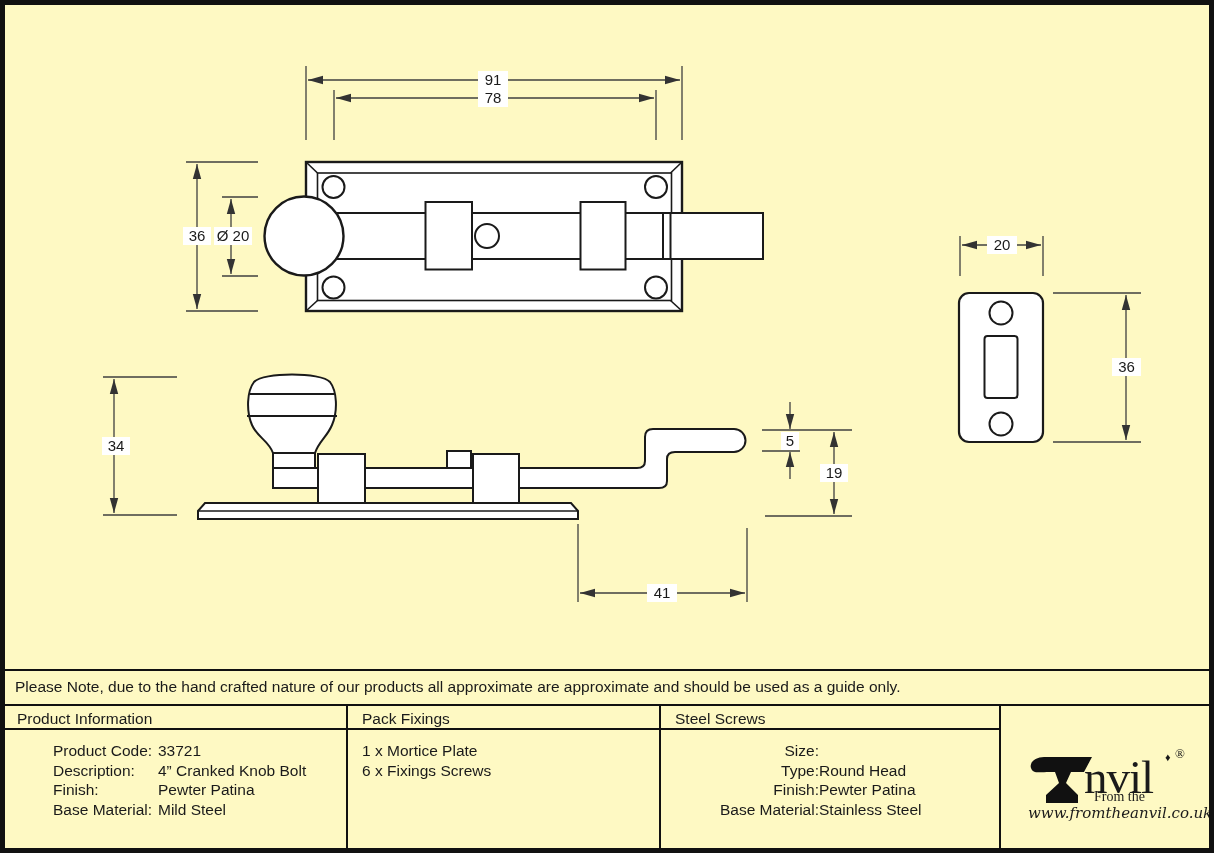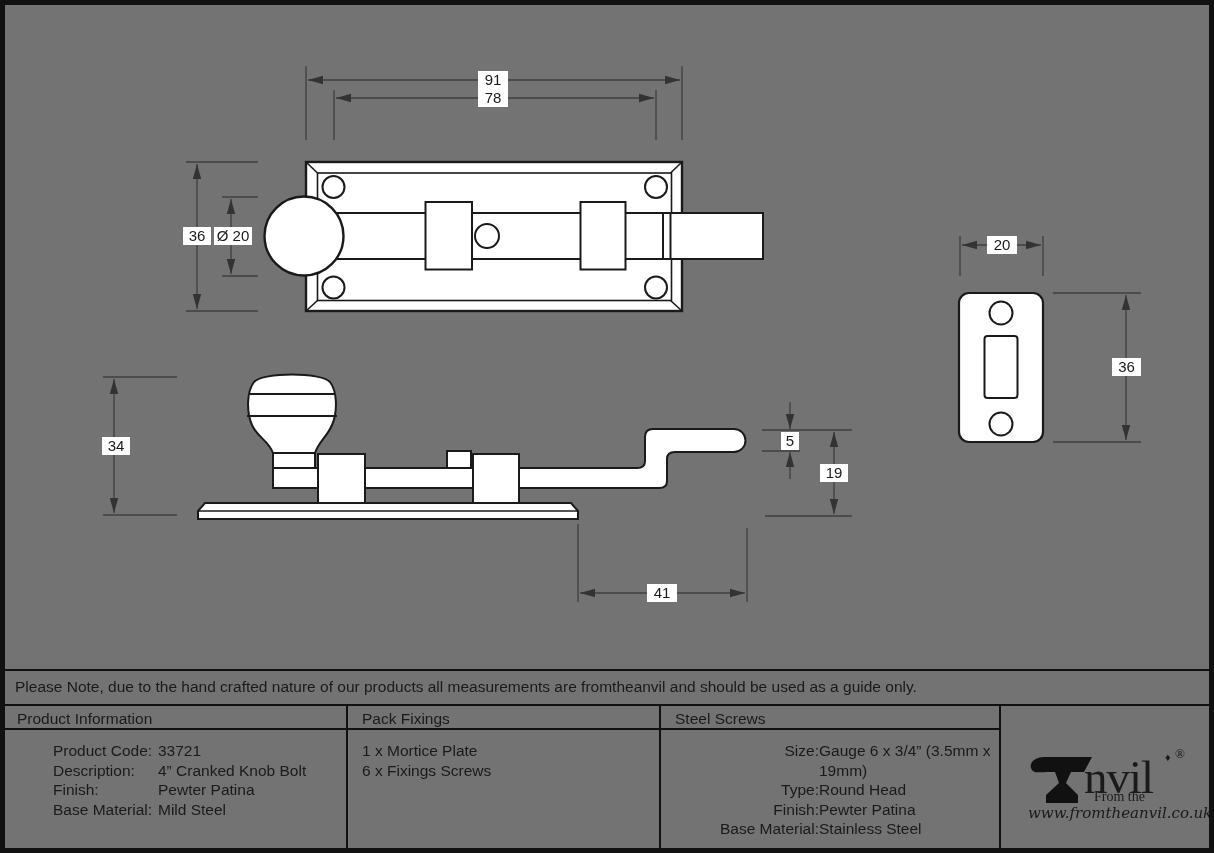--- a/index.html
+++ b/index.html
@@ -1,17 +1,17 @@
 <!DOCTYPE html>
 <html><head>
 <meta charset="utf-8">
 <style>
   html,body{margin:0;padding:0;background:#e8e8e8;}
   .page{
-    position:relative;width:1214px;height:853px;background:#737373;
+    position:relative;width:1214px;height:853px;background:#fef9c3;
     font-family:"Liberation Sans",sans-serif;color:#1a1a1a;overflow:hidden;
   }
   .frame{position:absolute;inset:0;border:5px solid #111;box-sizing:border-box;pointer-events:none;z-index:50;}
   svg text{font-family:"Liberation Sans",sans-serif;}
   .drawing{position:absolute;left:0;top:0;}
   .hline{position:absolute;background:#111;height:2px;}
   .vline{position:absolute;background:#111;width:2px;}
   .note{position:absolute;left:15px;top:678px;font-size:15.5px;}
   .colhead{position:absolute;top:710px;font-size:15.5px;}
   .cellrows{position:absolute;top:741px;font-size:15.5px;line-height:19.6px;}
@@ -169,21 +169,21 @@
     </g>
   </svg>
 
   <div class="hline" style="left:5px;top:669px;width:1204px;"></div>
   <div class="hline" style="left:5px;top:704px;width:1204px;"></div>
   <div class="hline" style="left:5px;top:728px;width:995px;"></div>
   <div class="vline" style="left:346px;top:704px;height:144px;"></div>
   <div class="vline" style="left:659px;top:704px;height:144px;"></div>
   <div class="vline" style="left:999px;top:704px;height:144px;"></div>
 
-  <div class="note">Please Note, due to the hand crafted nature of our products all measurements are fromtheanvil and should be used as a guide only.</div>
+  <div class="note">Please Note, due to the hand crafted nature of our products all approximate are approximate and should be used as a guide only.</div>
 
   <div class="colhead" style="left:17px;text-align:center;">Product Information</div>
   <div class="colhead" style="left:362px;">Pack Fixings</div>
   <div class="colhead" style="left:675px;">Steel Screws</div>
 
   <div class="cellrows" style="left:17px;width:325px;">
     <div class="kv">
       <span class="k">Product Code:</span>
       <span class="v">33721</span>
     </div>
@@ -202,21 +202,20 @@
   </div>
 
   <div class="cellrows" style="left:362px;width:290px;">
     <div>1 x Mortice Plate</div>
     <div>6 x Fixings Screws</div>
   </div>
 
   <div class="cellrows" style="left:675px;width:320px;">
     <div class="kv wide">
       <span class="k">Size:</span>
-      <span class="v">Gauge 6 x 3/4” (3.5mm x 19mm)</span>
     </div>
     <div class="kv wide">
       <span class="k">Type:</span>
       <span class="v">Round Head</span>
     </div>
     <div class="kv wide">
       <span class="k">Finish:</span>
       <span class="v">Pewter Patina</span>
     </div>
     <div class="kv wide">

